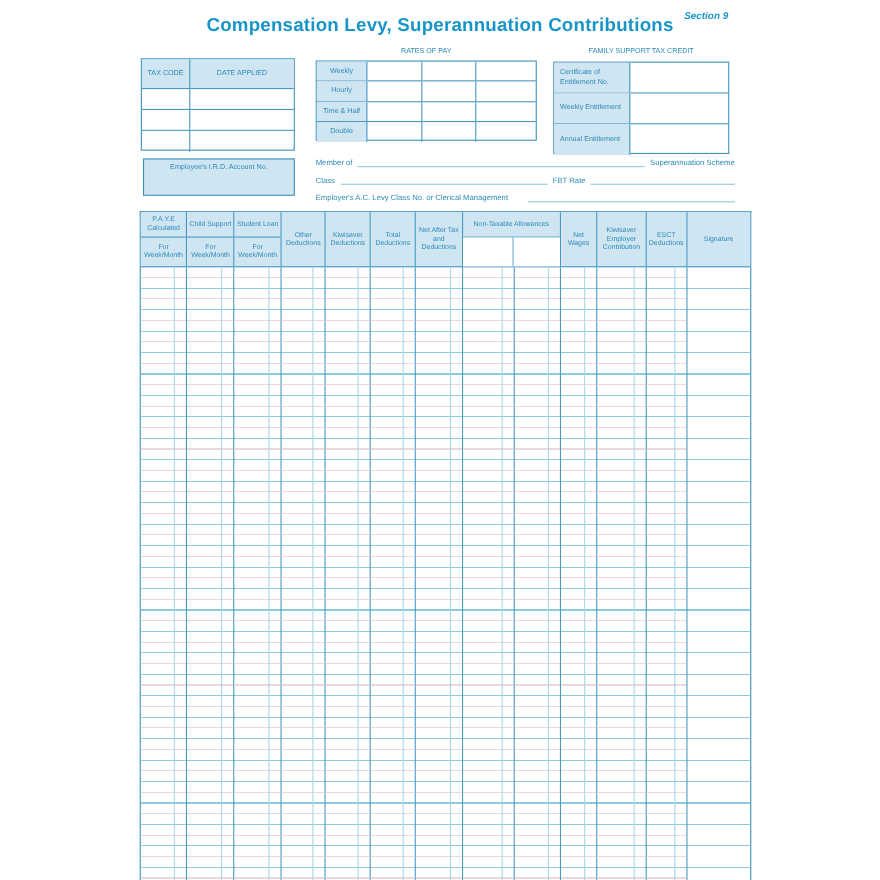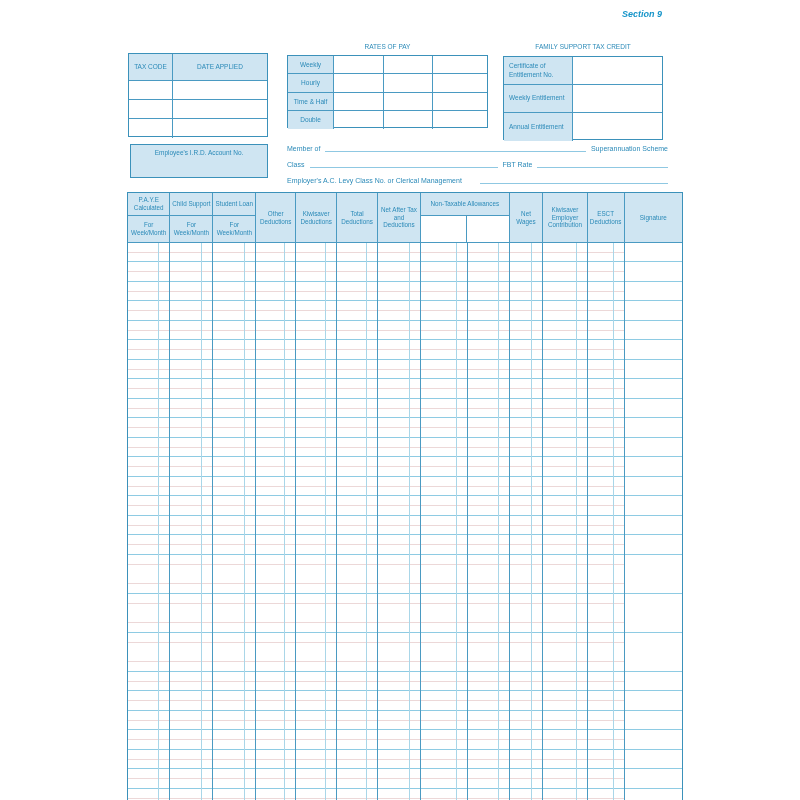--- a/index.html
+++ b/index.html
@@ -93,20 +93,21 @@
   .bcol.money{background-image:repeating-linear-gradient(to bottom,
       transparent 0 8.7px, var(--pink) 8.7px 9.7px, transparent 9.7px 19.5px);}
   .cents{position:absolute;top:0;bottom:0;right:10px;width:1px;background:var(--light);}
 </style>
 </head>
 <body>
 
 <div class="page">
 
   <div class="section-label">Section 9</div>
+  <div class="title">Compensation Levy, Superannuation Contributions</div>
 
   <div class="smalltable tax-table">
     <div class="tax-head">
       <div class="c1">TAX CODE</div>
       <div class="c2">DATE APPLIED</div>
     </div>
     <div class="tax-row">
       <div class="c1"></div>
       <div class="c2"></div>
     </div>

